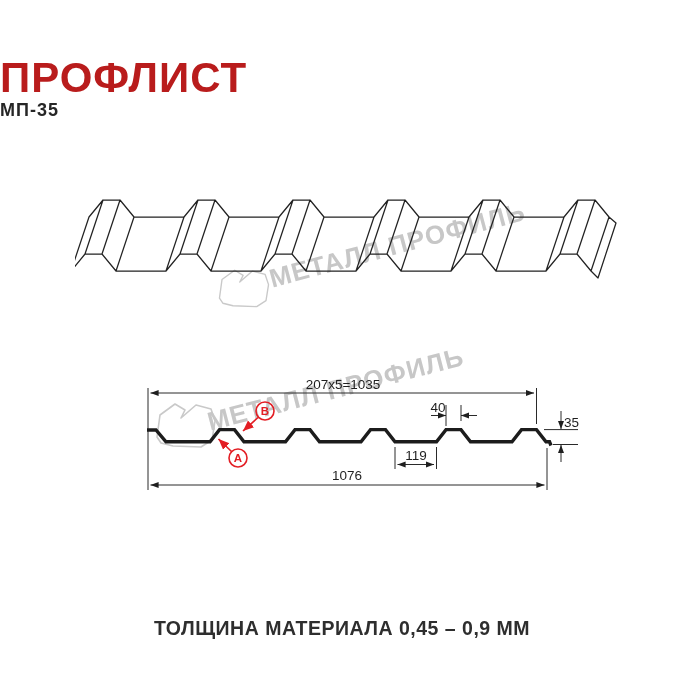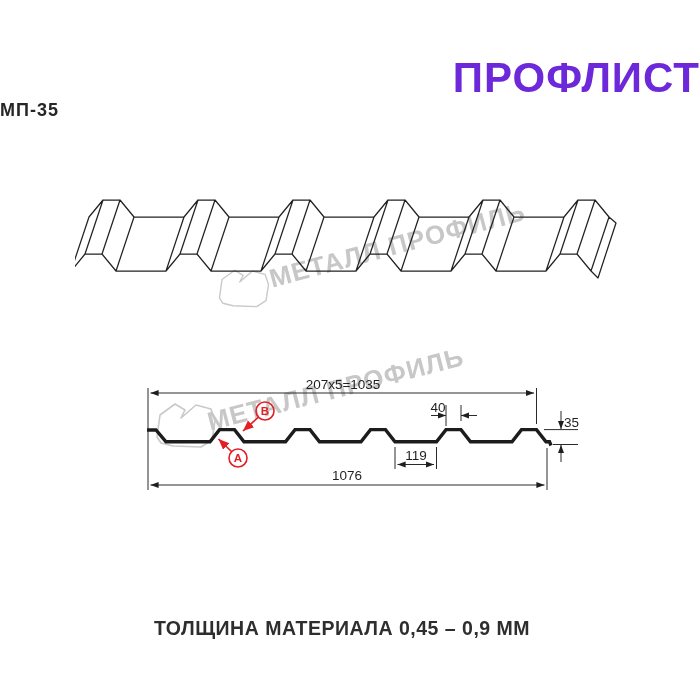--- a/index.html
+++ b/index.html
@@ -4,22 +4,22 @@
 <style>
   html,body{margin:0;padding:0;}
   body{
     width:700px;height:700px;position:relative;overflow:hidden;
     background:#ffffff;
     font-family:"Liberation Sans",sans-serif;
   }
   .abs{position:absolute;}
   
   .title{
-    left:0;top:54px;width:700px;text-align:right;
-    font-size:42px;font-weight:900;letter-spacing:1px;color:#6d28d9;
+    left:0;top:54px;width:700px;text-align:left;
+    font-size:42px;font-weight:900;letter-spacing:1px;color:#b91c1c;
   }
   .subtitle{
     left:0;top:100px;width:700px;text-align:left;
     font-size:18px;font-weight:700;letter-spacing:1px;color:#262626;
   }
   
   .wm-text{
     font-size:26px;font-weight:700;letter-spacing:1px;color:#c7c7c7;
     white-space:nowrap;transform-origin:0 50%;
   }

